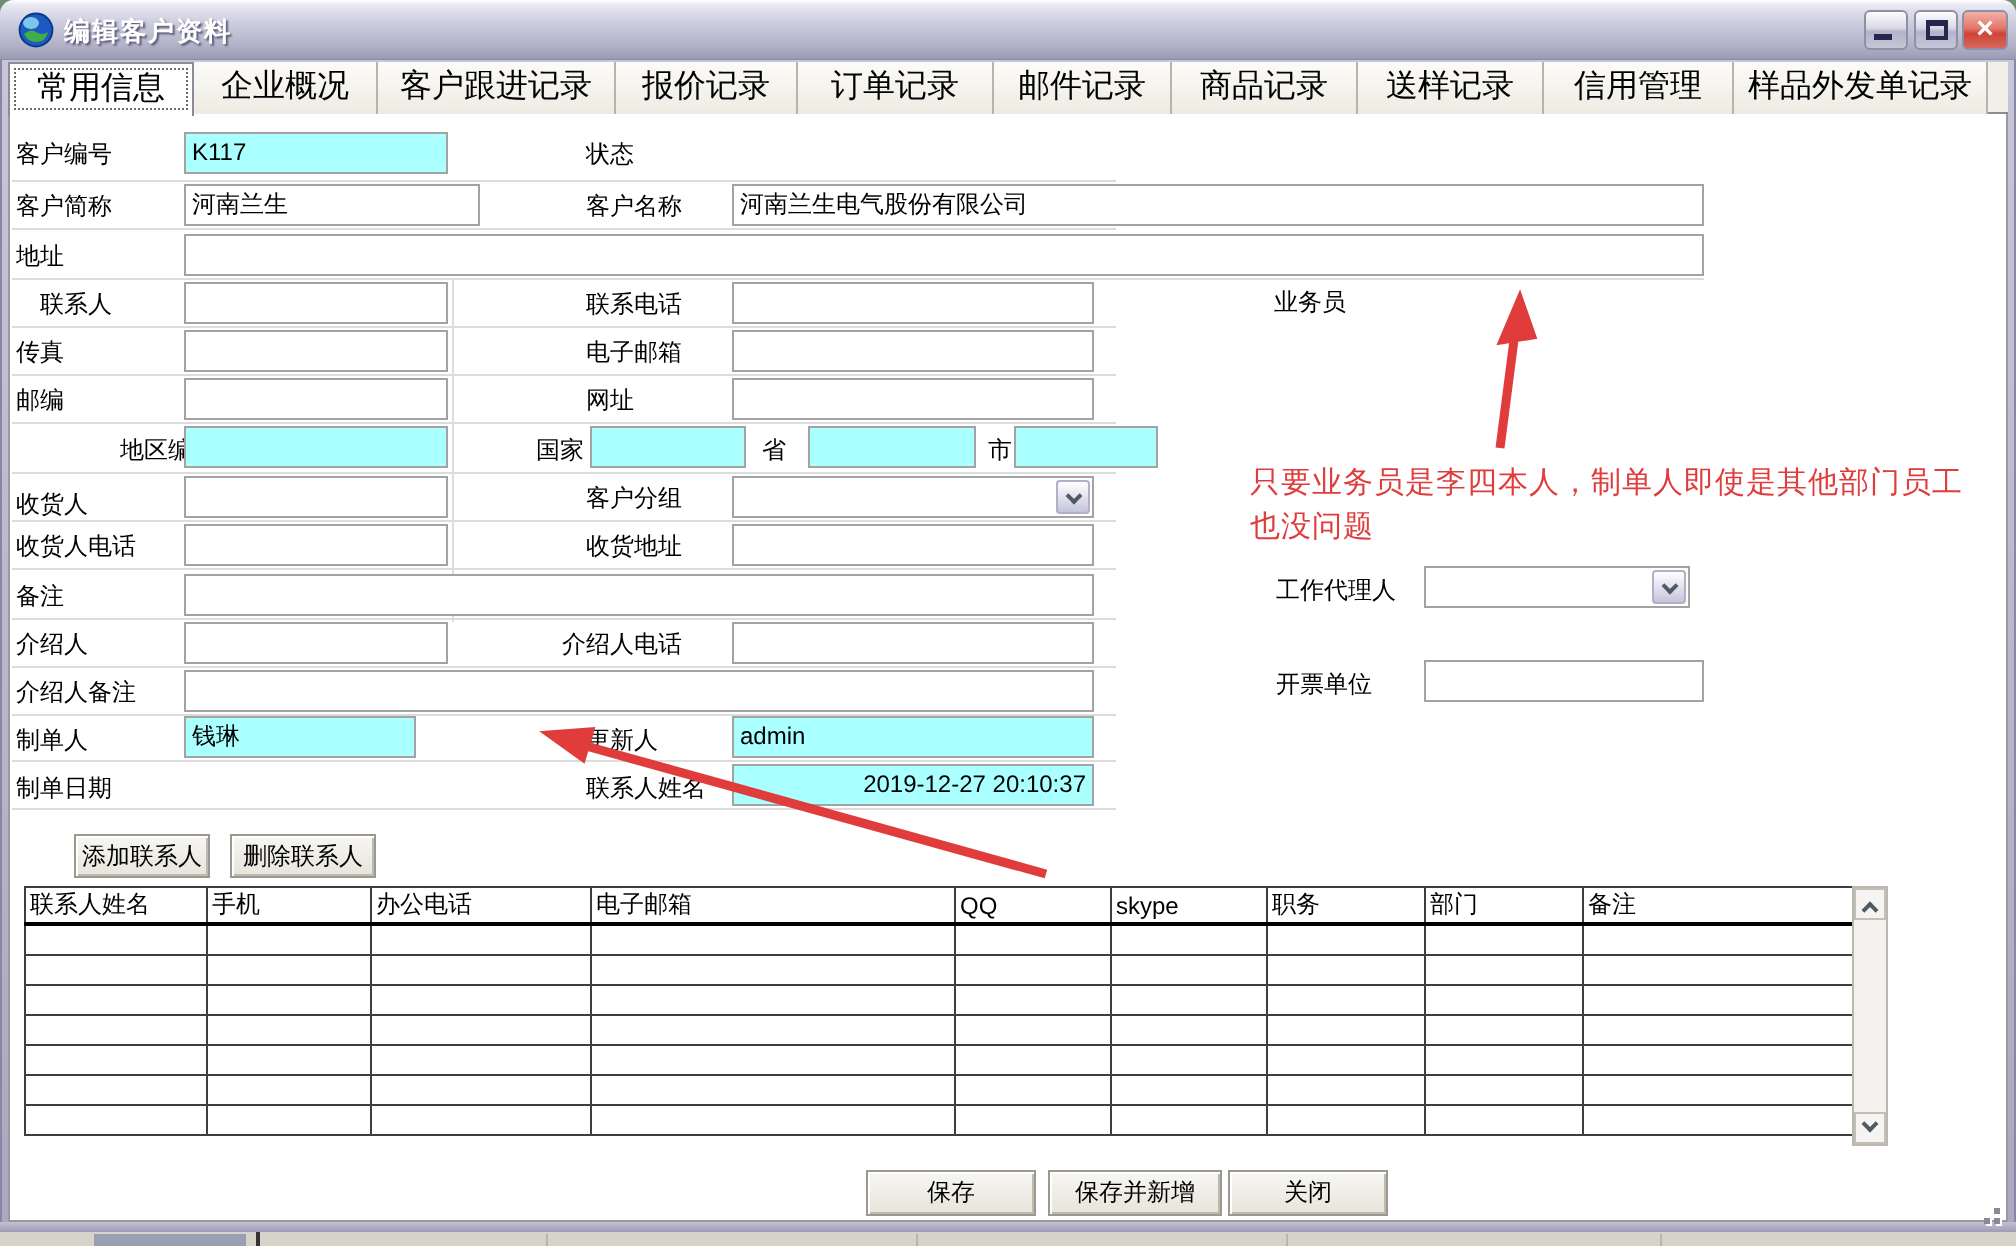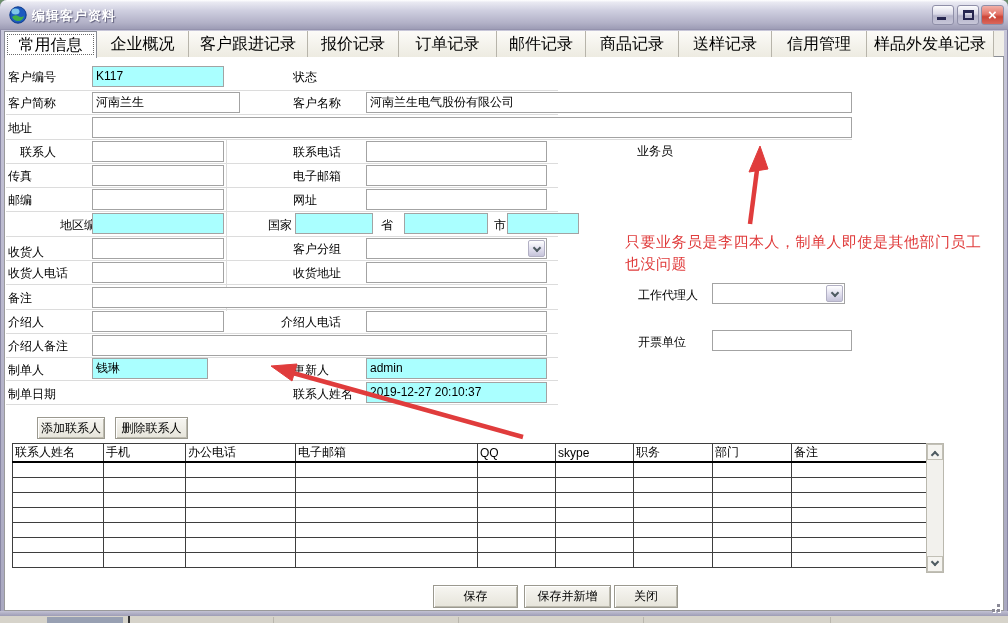--- a/index.html
+++ b/index.html
@@ -172,21 +172,21 @@
   <span class="lbl" style="left:8px;top:336px;">介绍人备注</span>
   <div class="field" style="left:92px;top:335px;width:455px;"></div>
 
   <span class="lbl" style="left:8px;top:360px;">制单人</span>
   <div class="field cyan" style="left:92px;top:358px;width:116px;">钱琳</div>
   <span class="lbl" style="left:293px;top:360px;">更新人</span>
   <div class="field cyan" style="left:366px;top:358px;width:181px;">admin</div>
 
   <span class="lbl" style="left:8px;top:384px;">制单日期</span>
   <span class="lbl" style="left:293px;top:384px;">联系人姓名</span>
-  <div class="field cyan" style="left:366px;top:382px;width:181px;">2019-12-27 20:10:37</div>
+  <div class="field cyan" style="left:366px;top:382px;width:181px;text-align:right;">2019-12-27 20:10:37</div>
 
   <span class="lbl" style="left:638px;top:285px;">工作代理人</span>
   <div class="field" style="left:712px;top:283px;width:133px;">
     <span></span>
     <span class="dd-btn">
         <i class="chev"></i>
       </span>
   </div>
   <span class="lbl" style="left:638px;top:332px;">开票单位</span>
   <div class="field" style="left:712px;top:330px;width:140px;"></div>
@@ -317,21 +317,21 @@
     <div class="sbtn" style="top:0;">
         <i class="chev up"></i>
       </div>
     <div class="sbtn" style="bottom:0;top:auto;">
         <i class="chev" style="margin-top:2px;"></i>
       </div>
   </div>
 
   <div class="btn" style="left:433px;top:585px;width:85px;height:23px;line-height:21px;">保存</div>
   <div class="btn" style="left:524px;top:585px;width:87px;height:23px;line-height:21px;">保存并新增</div>
-  <div class="btn" style="left:614px;top:585px;width:64px;height:23px;line-height:21px;">关闭</div>
+  <div class="btn" style="left:614px;top:585px;width:80px;height:23px;line-height:21px;">关闭</div>
 
   <div class="bottomchrome"></div>
   <div class="grip-dot" style="left:997px;top:604px;"></div>
   <div class="grip-dot" style="left:992px;top:609px;"></div>
   <div class="grip-dot" style="left:997px;top:609px;"></div>
 <div class="hline" style="top: 90px;"></div>
     <div class="hline" style="top: 114px;"></div>
     <div class="hline" style="top: 139px; width: 846px;"></div>
     <div class="hline" style="top: 163px;"></div>
     <div class="hline" style="top: 187px;"></div>

